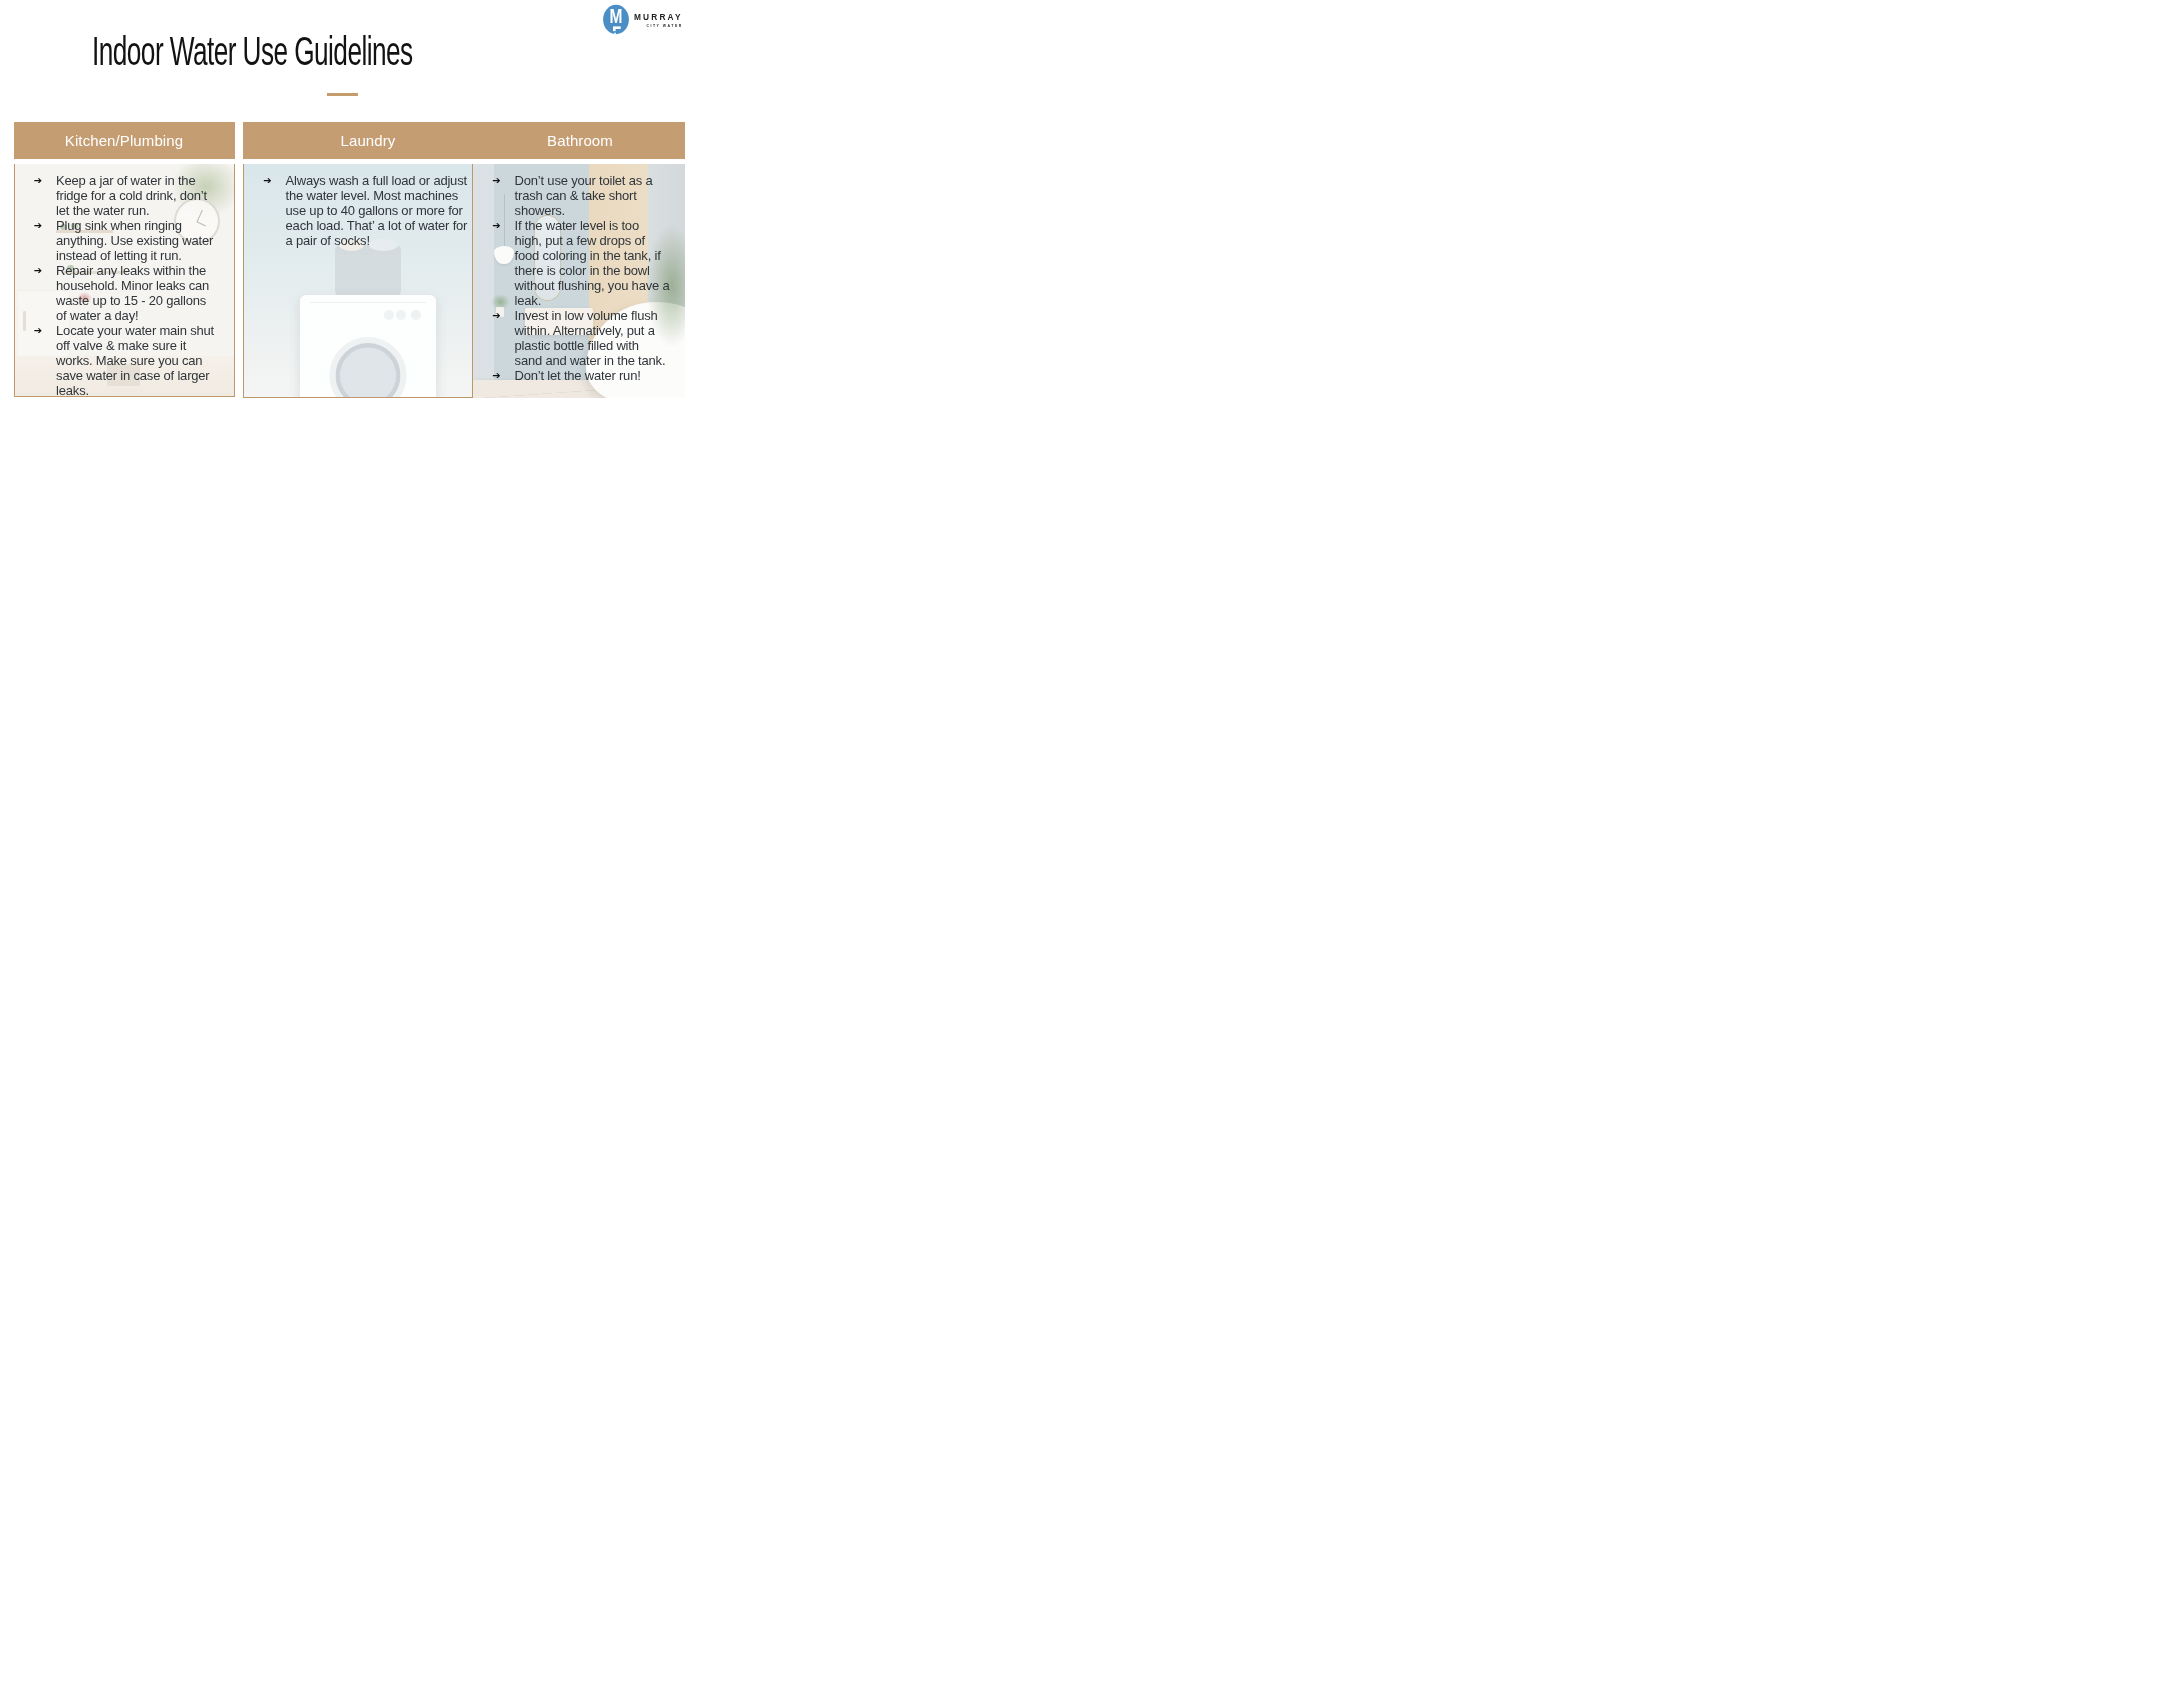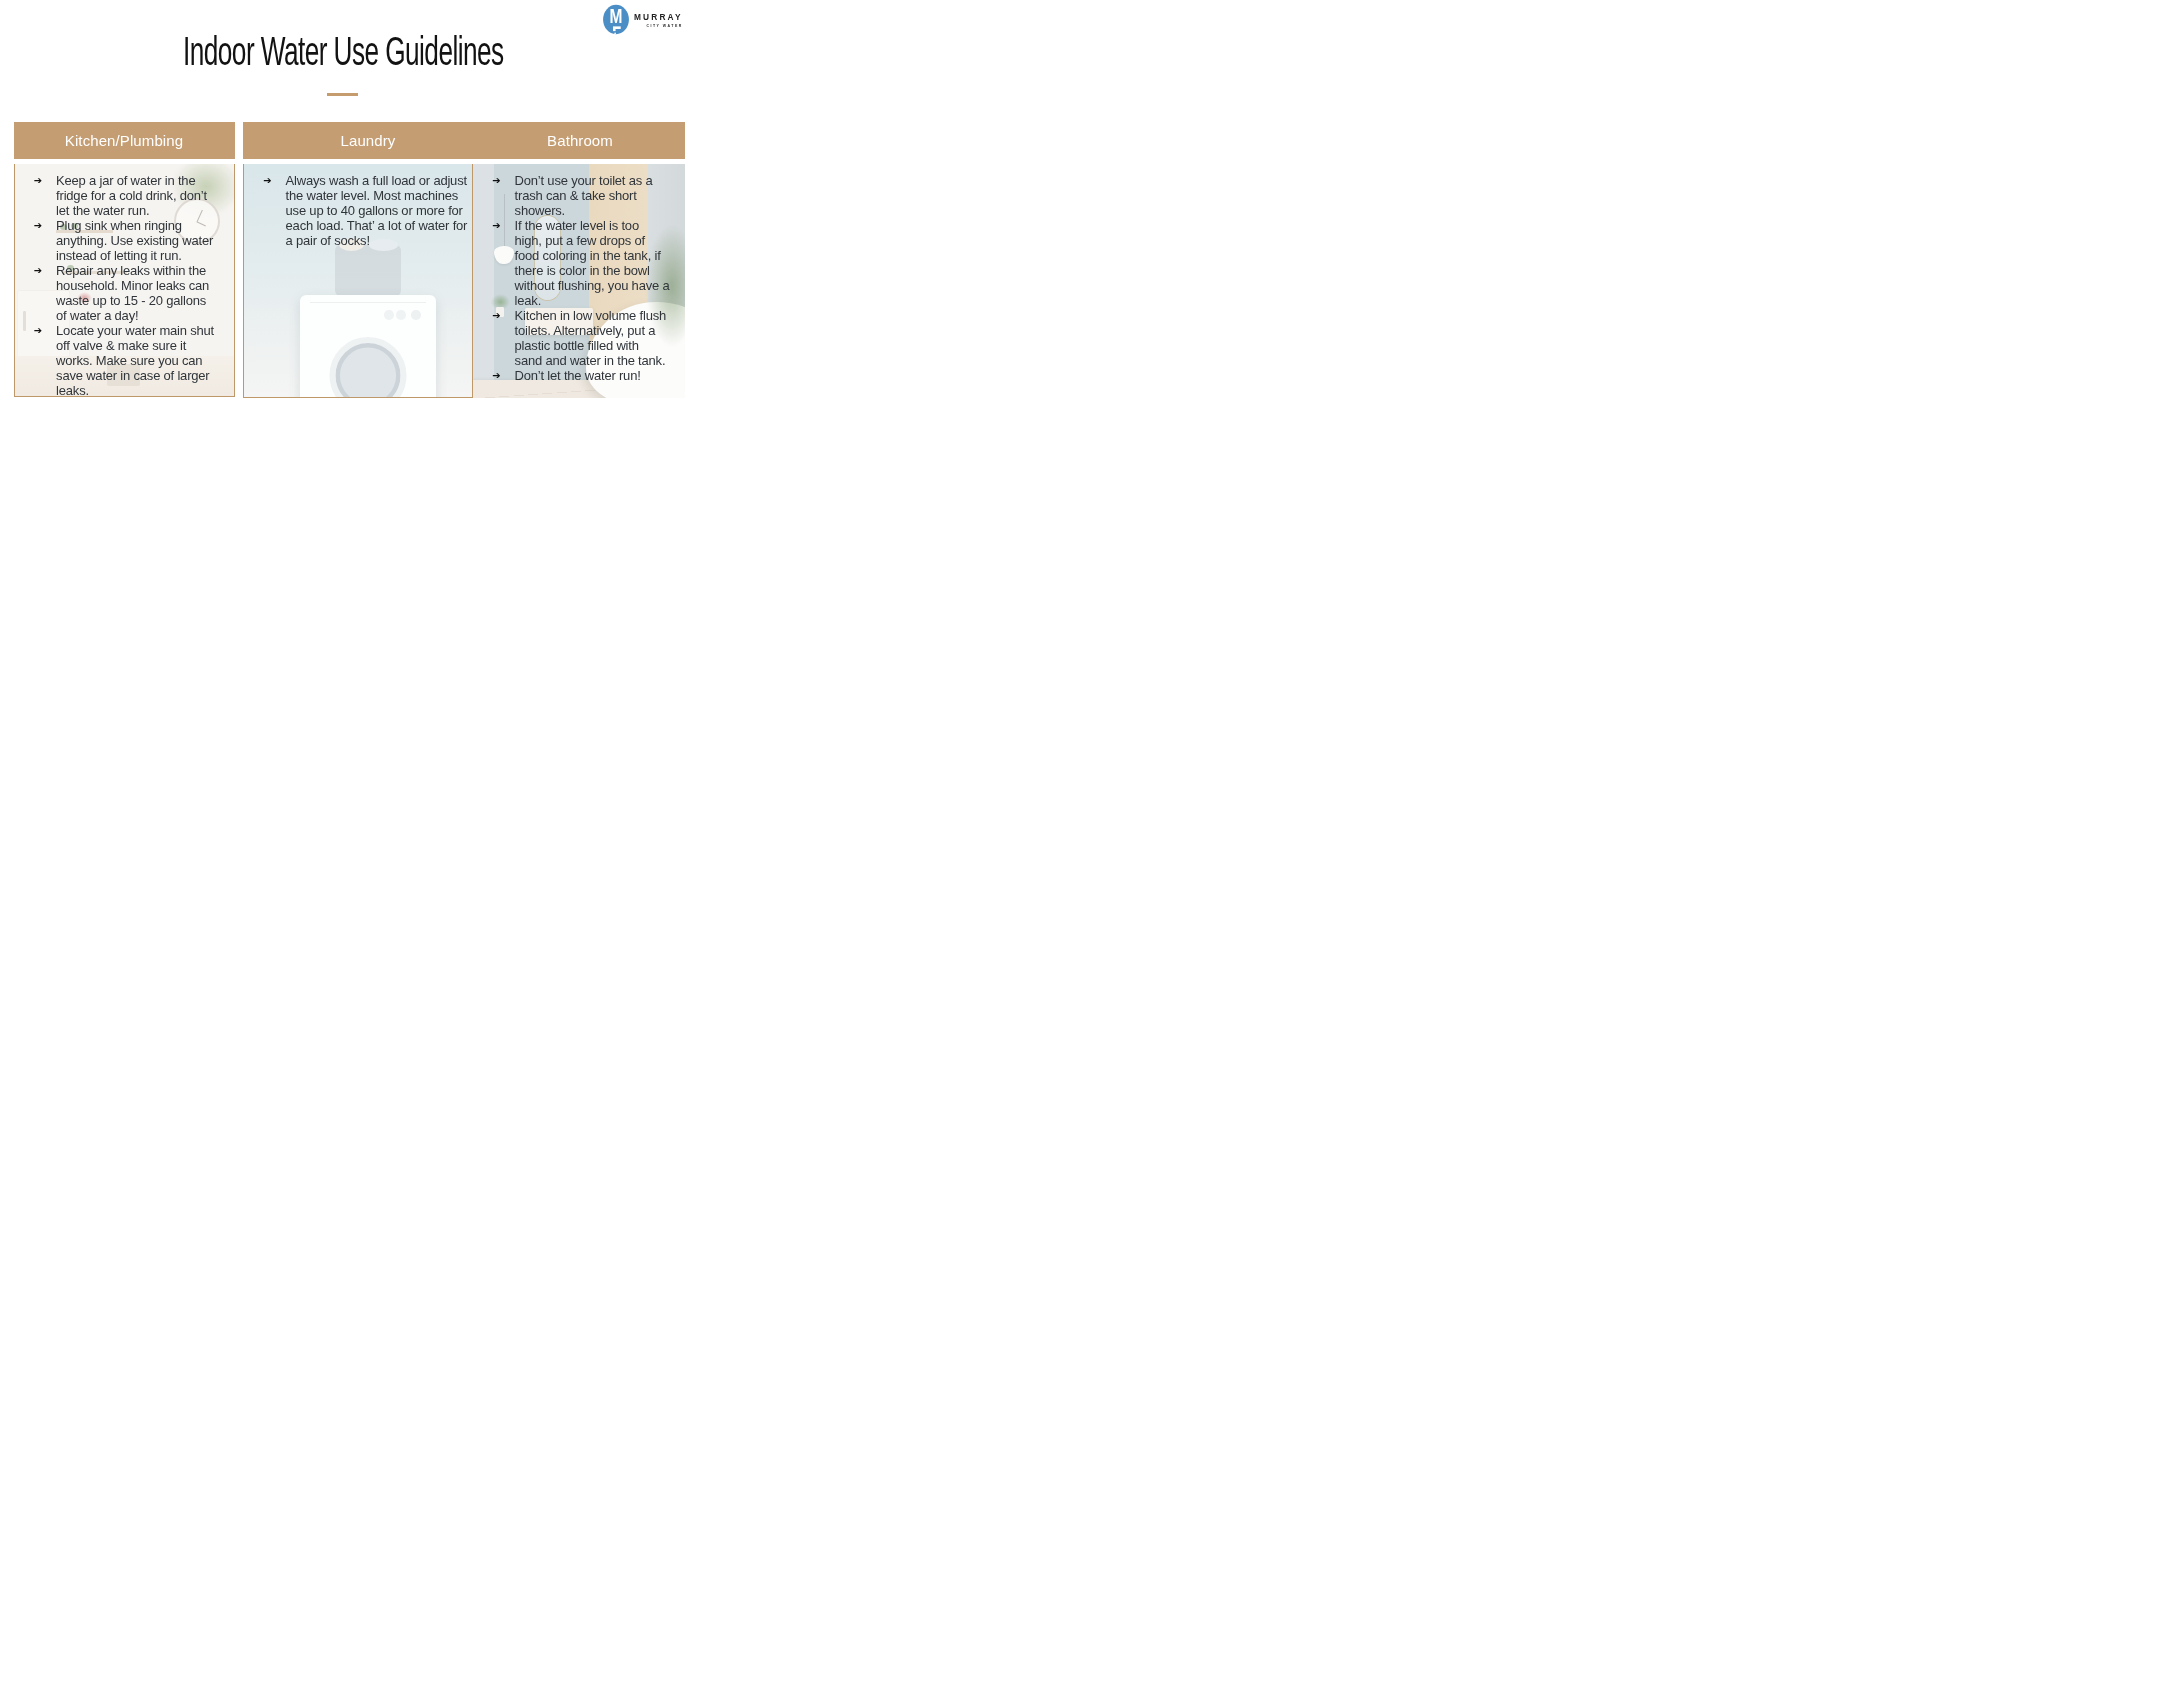--- a/index.html
+++ b/index.html
@@ -7,21 +7,21 @@
         font-family:"Liberation Sans", sans-serif;color:#2f3439;}
 
   
   .logo{position:absolute;top:4.4px;left:602px;width:75px;height:31px;display:flex;align-items:center;}
   .logo-mark{width:28px;height:31px;flex:0 0 auto;}
   .logo-text{margin-left:3.9px;padding-top:1.7px;text-align:right;}
   .logo-name{font-size:8.3px;font-weight:bold;letter-spacing:2.2px;color:#232323;line-height:9.6px;}
   .logo-sub{font-size:3.5px;font-weight:bold;letter-spacing:1.5px;color:#2b2b2b;margin-top:1.3px;}
 
   
-  .title{position:absolute;top:27px;left:2px;right:0;text-align:center;white-space:nowrap;}
+  .title{position:absolute;top:27px;left:2px;right:0;text-align:left;white-space:nowrap;}
   .title-inner{display:inline-block;font-size:41px;line-height:48px;font-weight:400;
                letter-spacing:-0.9px;color:#121212;transform:scaleX(.64);transform-origin:50% 50%;}
   .divider{position:absolute;top:93px;left:50%;margin-left:-15.7px;width:31px;height:3.1px;background:#c49c6e;}
 
   
   .column{position:absolute;top:122px;display:flex;flex-direction:column;}
   #col-kitchen{left:13.5px;width:221px;height:275px;}
   #col-laundry{left:243px;width:250px;height:276px;}
   #col-bathroom{left:472px;width:216px;height:324px;}
   .col-header{height:37px;flex:0 0 auto;background:#c49d72;color:#ffffff;
@@ -199,21 +199,21 @@
             <span class="item-text">Don’t use your toilet as a trash can &amp; take short showers.</span>
           </li>
 
           <li>
             <span class="arrow">➔</span>
             <span class="item-text">If the water level is too high, put a few drops of food coloring in the tank, if there is color in the bowl without flushing, you have a leak.</span>
           </li>
 
           <li>
             <span class="arrow">➔</span>
-            <span class="item-text">Kitchen in low volume flush toilets. Alternatively, put a plastic bottle filled with sand and water in the tank.</span>
+            <span class="item-text">Invest in low volume flush within. Alternatively, put a plastic bottle filled with sand and water in the tank.</span>
           </li>
 
           <li>
             <span class="arrow">➔</span>
             <span class="item-text">Don’t let the water run!</span>
           </li>
         </ul>
     </div>
   </div>
 

